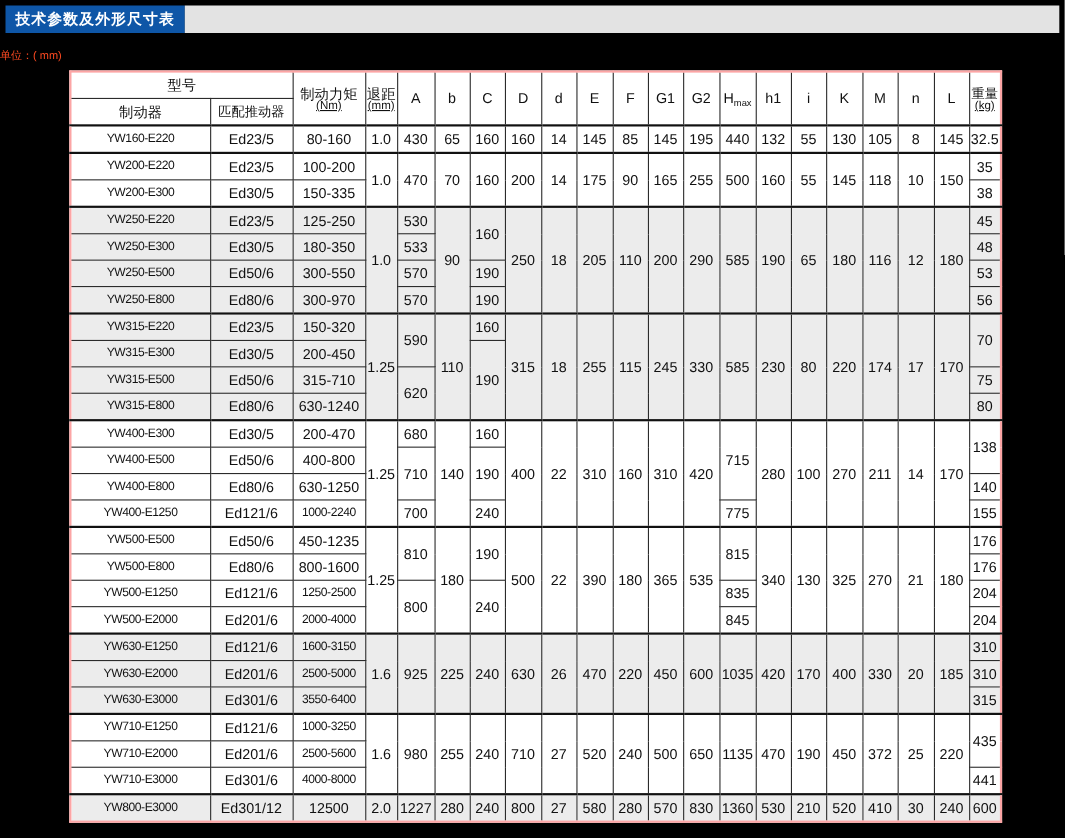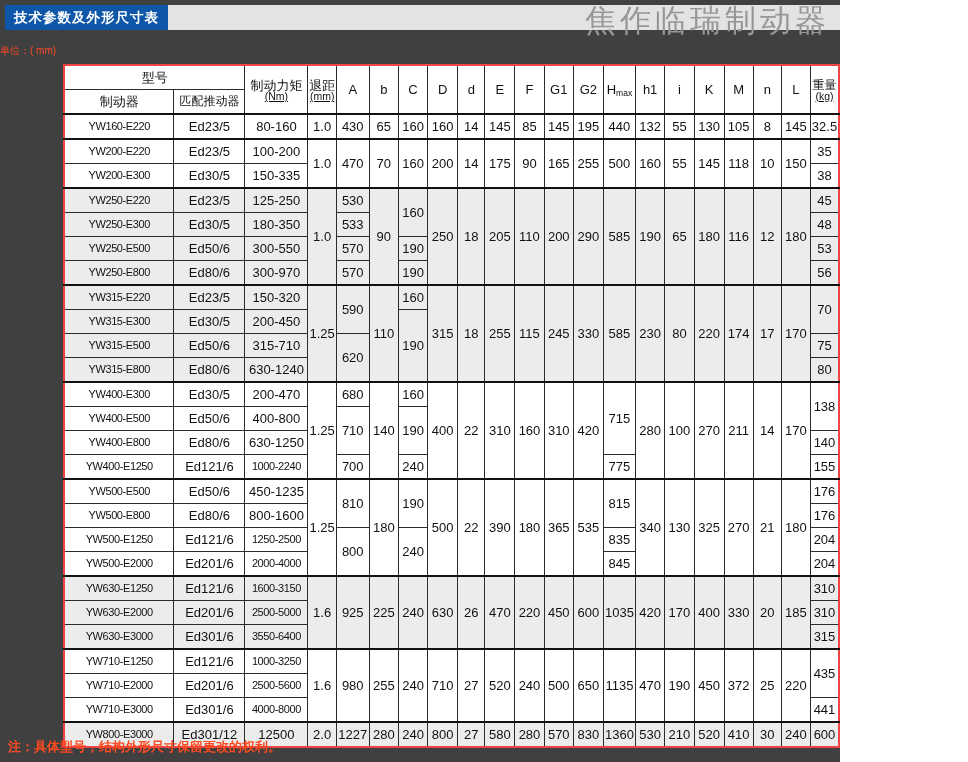--- a/index.html
+++ b/index.html
@@ -1,51 +1,50 @@
 <!DOCTYPE html>
 <html style="--title-bg: #0e56a7; --band: #e3e3e3; --accent: #ff4a21; --shade: #ececec; --wm: #979797;"><head>
 <meta charset="utf-8">
 <style>
   html,body{margin:0;padding:0;background:#fff;}
-  #page{position:relative;width:796px;height:762px;background:#404040;overflow:hidden;
-        font-family:"Liberation Sans",sans-serif;color:#111;padding-left:44px;}
+  #page{position:relative;width:968px;height:762px;background:#000000;overflow:hidden;
+        font-family:"Liberation Sans",sans-serif;color:#111;}
   
   #title-bar{position:absolute;left:5px;top:5px;width:163px;height:25px;
              background:var(--title-bg,#0e56a7);color:#fff;font-size:13.5px;font-weight:bold;
              text-align:center;line-height:25px;letter-spacing:1px;}
   #gray-band{position:absolute;left:168px;top:5px;width:795px;height:25px;background:var(--band,#e3e3e3);}
   #watermark{position:absolute;right:10px;top:0px;font-family:"DejaVu Serif",serif;
              font-size:31px;color:var(--wm,#979797);letter-spacing:4px;white-space:nowrap;}
   #unit-label{position:absolute;left:0;top:44px;color:var(--accent,#ff4a21);
               font-size:10px;font-weight:normal;}
   #footnote{position:absolute;left:8px;top:738px;color:var(--accent,#ff4a21);
             font-size:13px;font-weight:bold;}
   
   #spec-table{position:absolute;left:63px;top:64px;border-collapse:collapse;table-layout:fixed;
-              border:2px solid #ef4444;background:#fff;}
+              border:2px solid #fca5a5;background:#fff;}
   #spec-table th,#spec-table td{border:1px solid #2b2b2b;text-align:center;vertical-align:middle;
               padding:0;font-size:13px;overflow:hidden;white-space:nowrap;}
   #spec-table thead th{font-weight:normal;height:23px;background:#fff;}
   #spec-table thead .sub-line{display:block;font-size:10.5px;line-height:10px;margin-top:-1px;text-decoration:underline;}
   #spec-table thead .main-line{display:block;line-height:13px;margin-top:1px;font-family:Liberation Serif, serif;}
   #spec-table thead th.thruster-h{font-size:12px;}
   #spec-table sub{font-size:8.5px;vertical-align:-2px;letter-spacing:0;}
   #spec-table tbody td{height:23px;line-height:23px;}
   #spec-table tbody tr.shaded td{background:var(--shade,#ececec);}
   #spec-table tbody tr.gs td{border-top:2px solid #111;}
   #spec-table tbody td.small{font-size:11px;letter-spacing:-0.4px;}
 </style>
 </head>
 <body>
 
 <div id="page">
 
   <div id="title-bar">技术参数及外形尺寸表</div>
   <div id="gray-band"></div>
-  <div id="watermark">焦作临瑞制动器</div>
 
   <div id="unit-label">单位：( mm)</div>
 
   <table id="spec-table">
     <colgroup>
       <col style="width:127px">
         <col style="width:75px">
         <col style="width:66px">
         <col style="width:29px">
       <col style="width:34px">
@@ -422,15 +421,14 @@
           <td>210</td>
           <td>520</td>
           <td>410</td>
           <td>30</td>
           <td>240</td>
           <td>600</td>
         </tr>
       </tbody>
   </table>
 
-  <div id="footnote">注：具体型号，结构外形尺寸保留更改的权利。</div>
 
 </div>
 
 </body></html>

